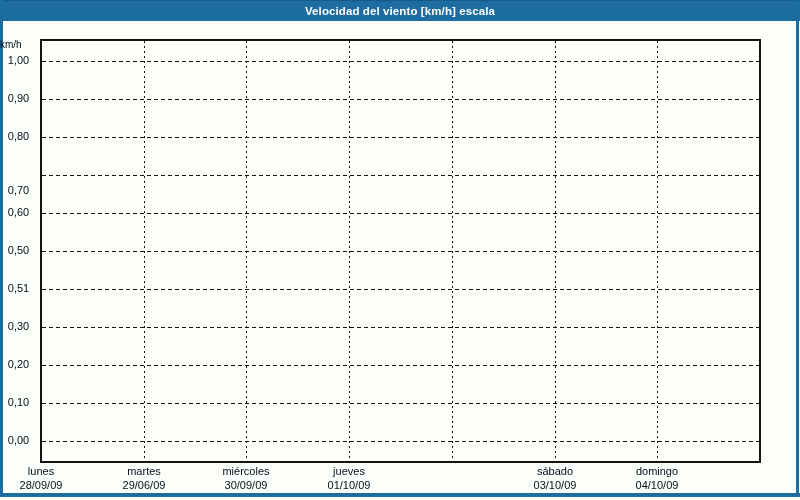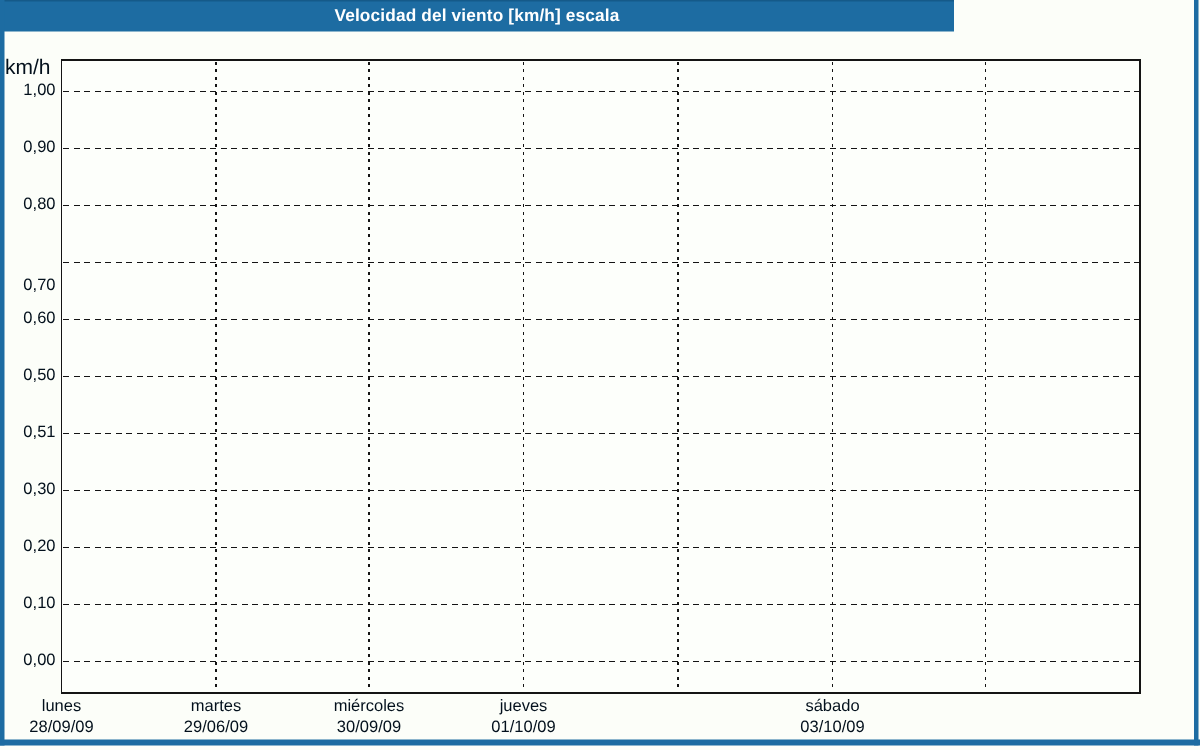--- a/index.html
+++ b/index.html
@@ -7,41 +7,41 @@
     width:800px;height:500px;overflow:hidden;
     font-family:"Liberation Sans", sans-serif;
     background:#ffffff;
   }
   .window{
     position:relative;width:800px;height:500px;
     background:#fcfef9;
   }
   
   .titlebar{
-    position:absolute;left:0;top:0;width:636px;height:21px;
+    position:absolute;left:0;top:0;width:800px;height:21px;
     background:#1d6ca2;
     border-top:1px solid #155a89;
     box-sizing:border-box;
     text-align:center;
     color:#ffffff;font-weight:bold;font-size:11.5px;line-height:20px;
     letter-spacing:.1px;
   }
   .frame-left  {position:absolute;left:0;top:0;width:3px;height:497px;background:#1d6ca2;}
   .frame-right {position:absolute;left:796px;top:0;width:3px;height:497px;background:#1d6ca2;}
   .frame-bottom{position:absolute;left:0;top:493px;width:800px;height:4px;background:#1d6ca2;}
 
   .plot-svg{position:absolute;left:0;top:0;}
 
   .ytick{
-    position:absolute;left:0;width:37px;text-align:right;
+    position:absolute;left:0;width:37px;text-align:center;
     font-size:11px;line-height:13px;color:#03101c;
   }
   .yunit{
-    position:absolute;left:0;top:38px;width:37px;text-align:center;
-    font-size:14px;line-height:13px;color:#03101c;
+    position:absolute;left:0;top:38px;width:37px;text-align:left;
+    font-size:10px;line-height:13px;color:#03101c;
   }
   .xcat{
     position:absolute;width:110px;text-align:center;top:464px;
     font-size:11px;line-height:14px;color:#03101c;
   }
   .xcat .day{display:block;}
   .xcat .date{display:block;}
 </style>
 </head>
 <body>
@@ -111,14 +111,18 @@
     <span class="date">30/09/09</span>
   </div>
   <div class="xcat" style="left:294px">
     <span class="day">jueves</span>
     <span class="date">01/10/09</span>
   </div>
   <div class="xcat" style="left:500px">
     <span class="day">sábado</span>
     <span class="date">03/10/09</span>
   </div>
+  <div class="xcat" style="left:602px">
+    <span class="day">domingo</span>
+    <span class="date">04/10/09</span>
+  </div>
 
 </div>
 
 </body></html>

